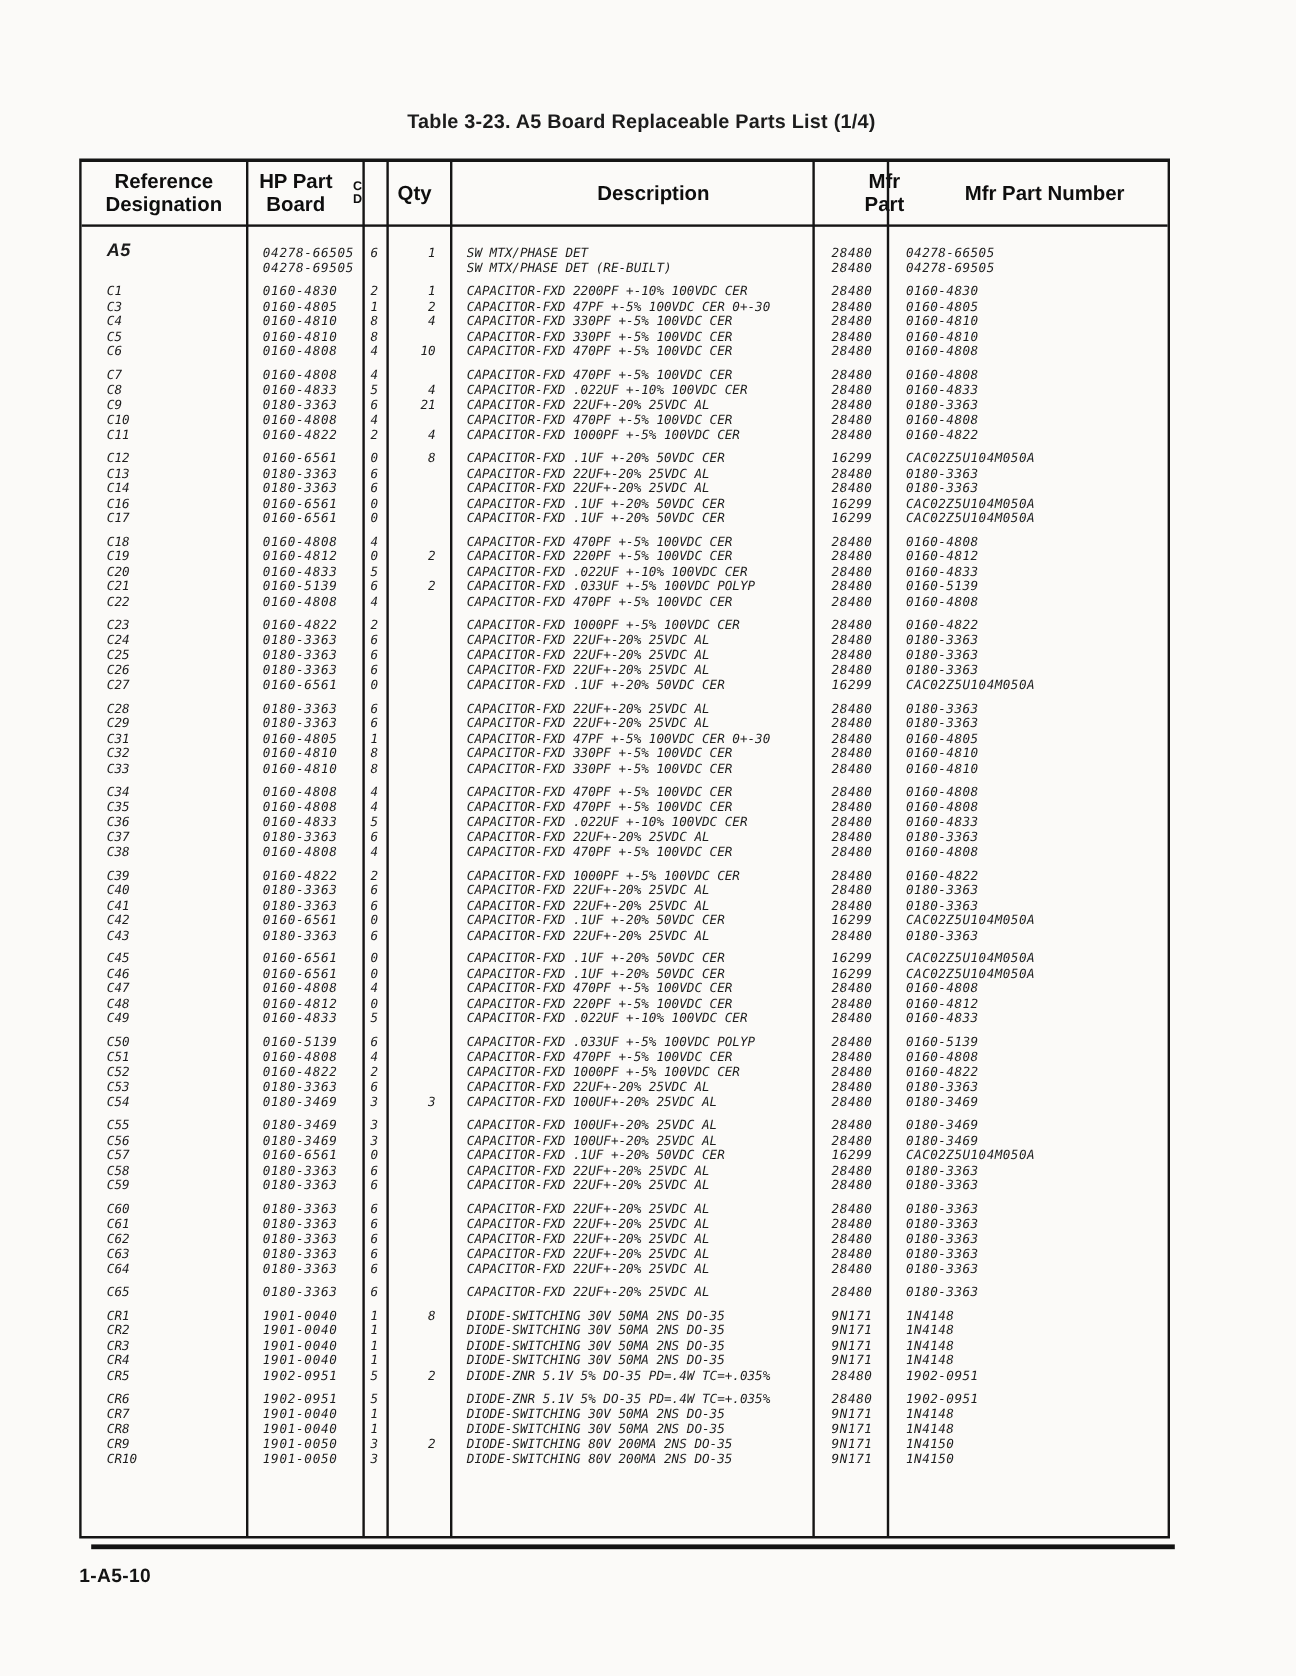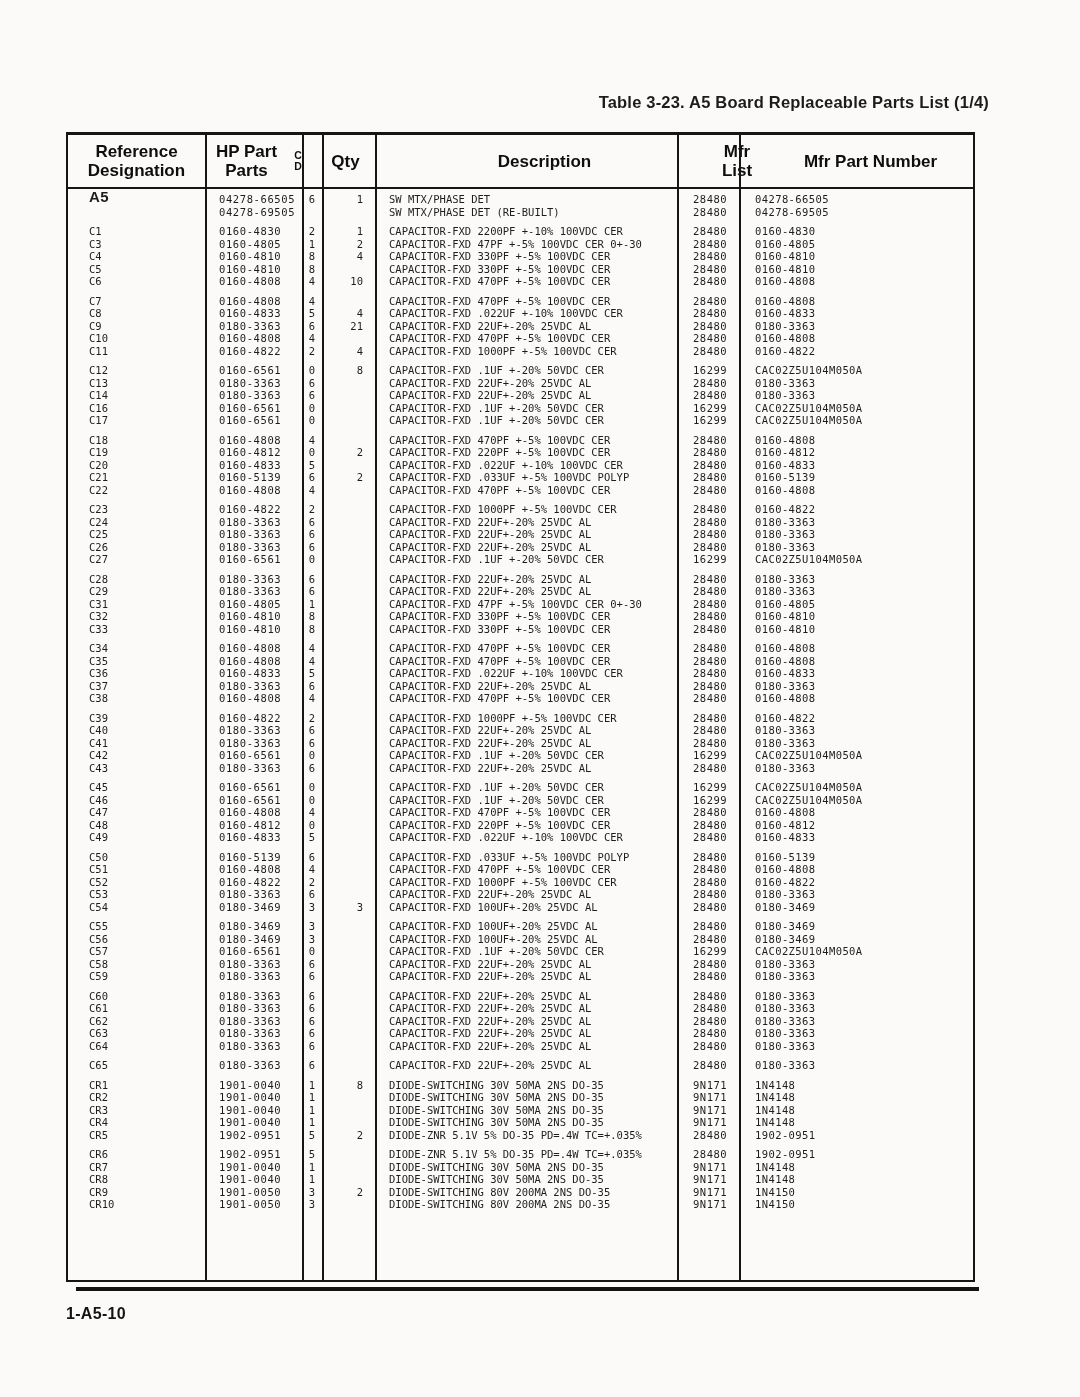--- a/index.html
+++ b/index.html
@@ -5,21 +5,21 @@
   html,body{margin:0;padding:0;}
   body{
     width:1080px;height:1397px;position:relative;
     background:#fbfaf8;
     font-family:"Liberation Sans",sans-serif;
     color:#161616;
     overflow:hidden;
   }
   .title{
     position:absolute;left:66px;top:93px;width:909px;
-    text-align:right;font-size:16.5px;font-weight:600;
+    text-align:center;font-size:16.5px;font-weight:600;
     letter-spacing:.2px;color:#1c1c1c;transform:translateX(14px);
   }
   .table{
     position:absolute;left:66px;top:132px;width:909px;height:1150px;
     border:2.5px solid #151515;border-top-width:3.5px;
     box-sizing:border-box;background:transparent;
   }
   .bottom-shadow{
     position:absolute;left:76px;top:1287px;width:903px;height:3.5px;
     background:#121212;
@@ -31,23 +31,24 @@
     box-sizing:border-box;align-items:center;
   }
   .th{
     text-align:center;font-weight:bold;font-size:17px;line-height:19px;color:#0e0e0e;
   }
   .th-ref{width:137px}.th-hp{width:83px}.th-cd{width:20px}.th-qty{width:75px}
   .th-desc{width:323px}.th-mfr{width:62px}.th-mpn{flex:1}
   .th-cd{font-size:10.5px;line-height:11px;font-weight:bold;}
   .tbody{
     position:absolute;left:0;right:0;top:54px;height:1200px;
-    padding-top:4px;box-sizing:border-box;overflow:hidden;
+    padding-top:16px;box-sizing:border-box;overflow:hidden;
     font-family:"DejaVu Sans Mono",monospace;font-size:10.5px;line-height:12.5px;
     color:#1d1d1d;
+    font-style:italic;
   }
   .row{display:flex;height:12.5px;white-space:pre;}
   .row.gap{margin-top:7px;}
   .cell{overflow:visible;box-sizing:border-box;}
   .c-ref{width:137px;padding-left:21px;}
   .c-hp{width:97px;padding-left:14px;letter-spacing:.6px;}
   .c-cd{width:20px;text-align:center;}
   .c-qty{width:53px;text-align:right;padding-right:12px;}
   .c-desc{width:302px;padding-left:14px;}
   .c-mfr{width:62px;padding-left:16px;letter-spacing:.5px;}
@@ -67,31 +68,31 @@
 <div class="title">Table 3-23. A5 Board Replaceable Parts List (1/4)</div>
 
 <div class="table">
   <div class="thead">
     <div class="th th-ref">
       <div>Reference</div>
         <div>Designation</div>
     </div>
     <div class="th th-hp">
       <div>HP Part</div>
-        <div>Parts</div>
+        <div>Board</div>
     </div>
     <div class="th th-cd">
       <div>C</div>
         <div>D</div>
     </div>
     <div class="th th-qty">Qty</div>
     <div class="th th-desc">Description</div>
     <div class="th th-mfr">
       <div>Mfr</div>
-        <div>List</div>
+        <div>Part</div>
     </div>
     <div class="th th-mpn">Mfr Part Number</div>
   </div>
 
   <div class="vline v1"></div>
   <div class="vline v2"></div>
   <div class="vline v3"></div>
   <div class="vline v4"></div>
   <div class="vline v5"></div>
   <div class="vline v6"></div>

